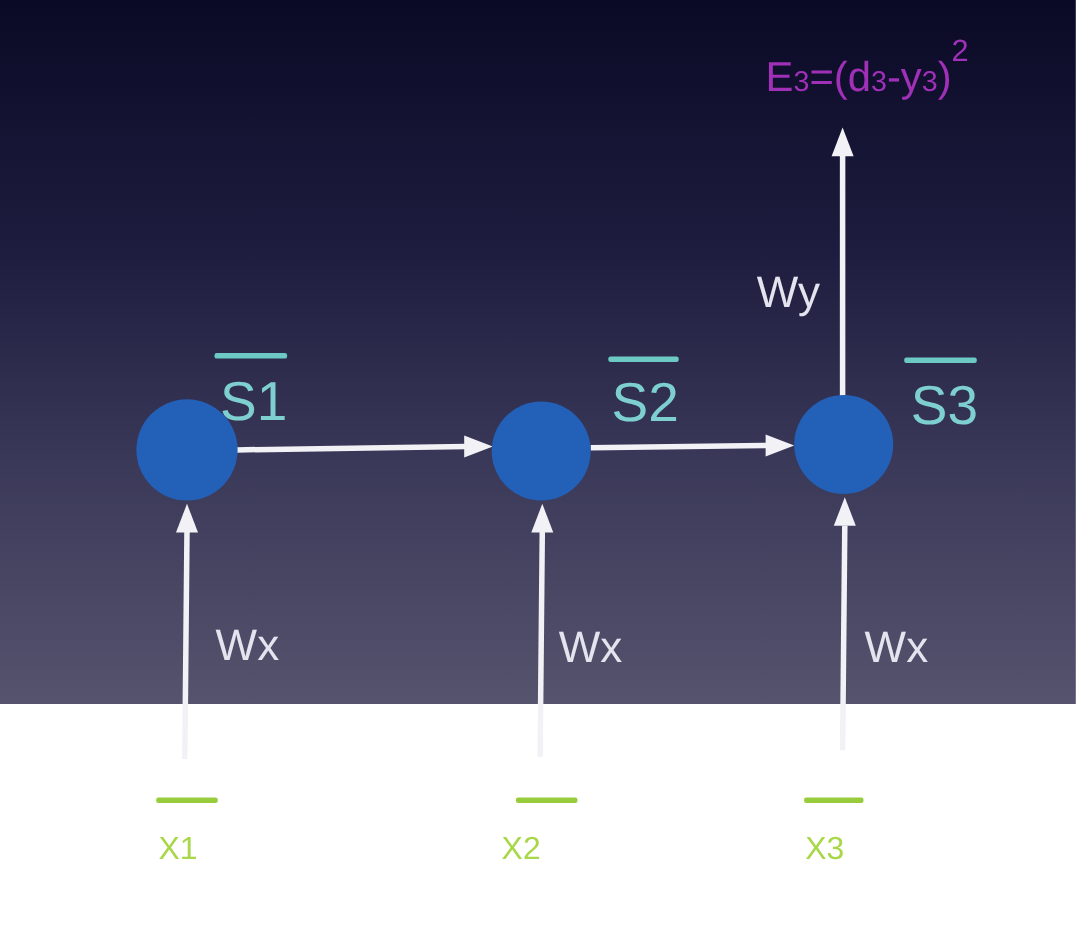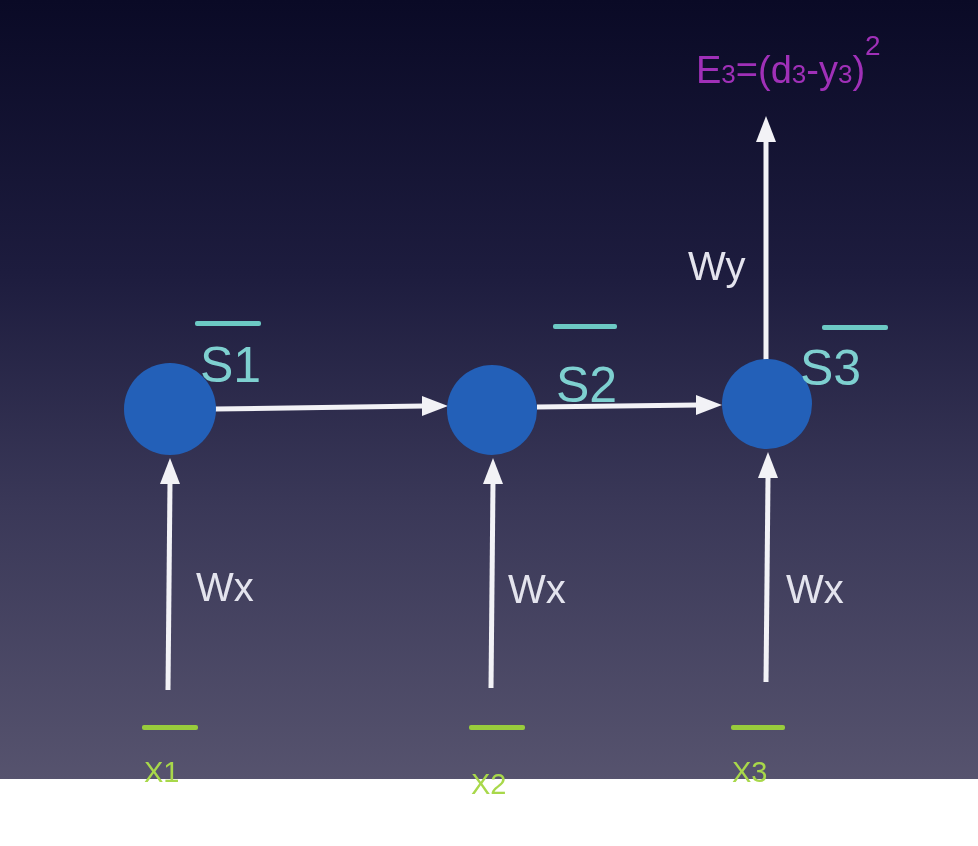--- a/index.html
+++ b/index.html
@@ -1,17 +1,17 @@
 <!DOCTYPE html>
 <html><head>
 <meta charset="utf-8">
 <style>
 html,body{margin:0;padding:0;}
 body{width:978px;height:846px;overflow:hidden;font-family:"Liberation Sans",sans-serif;}
-#stage{position:relative;width:978px;height:779px;background:linear-gradient(180deg,#0a0a26 0%,#1d1c3e 35%,#3a3858 65%,#56536e 100%);}
+#stage{position:relative;width:978px;height:640px;background:linear-gradient(180deg,#0a0a26 0%,#1d1c3e 35%,#3a3858 65%,#56536e 100%);}
 svg{position:absolute;left:0;top:0;}
 .lbl{position:absolute;white-space:nowrap;line-height:1;}
 .w{color:#e4e4ee;font-size:40px;}
 .s{color:#7ed0d0;font-size:50px;}
 .x{color:#a8d84a;font-size:29px;}
 .bar{position:absolute;height:5px;border-radius:2px;}
 .sbar{background:#6cc9c4;}
 .xbar{background:#98cc3c;}
 .eq{color:#a030b8;font-size:38px;}
 .eq sub{font-size:26px;vertical-align:0;}
@@ -62,30 +62,30 @@
   <div class="lbl eq" style="left:696px;top:46px;">
     <span>E</span><sub>3</sub><span>=(d</span><sub>3</sub><span>-y</span><sub>3</sub><span>)</span><sup>2</sup>
   </div>
 
   <div class="lbl w" style="left:688px;top:246px;">Wy</div>
 
   <div class="bar sbar" style="left:195px;top:321px;width:66px;"></div>
   <div class="lbl s" style="left:200px;top:340px;">S1</div>
 
   <div class="bar sbar" style="left:553px;top:324px;width:64px;"></div>
-  <div class="lbl s" style="left:556px;top:360px;">S2</div>
+  <div class="lbl s" style="left:556px;top:341px;">S2</div>
 
   <div class="bar sbar" style="left:822px;top:325px;width:66px;"></div>
-  <div class="lbl s" style="left:800px;top:343px;">S3</div>
+  <div class="lbl s" style="left:828px;top:343px;">S3</div>
 
   <div class="lbl w" style="left:196px;top:567px;">Wx</div>
   <div class="lbl w" style="left:508px;top:569px;">Wx</div>
   <div class="lbl w" style="left:786px;top:569px;">Wx</div>
 
   <div class="bar xbar" style="left:142px;top:725px;width:56px;"></div>
   <div class="lbl x" style="left:144px;top:758px;">X1</div>
 
   <div class="bar xbar" style="left:469px;top:725px;width:56px;"></div>
-  <div class="lbl x" style="left:471px;top:758px;margin-top:12px;">X2</div>
+  <div class="lbl x" style="left:456px;top:758px;">X2</div>
 
   <div class="bar xbar" style="left:731px;top:725px;width:54px;"></div>
   <div class="lbl x" style="left:732px;top:758px;">X3</div>
 </div>
 
 </body></html>

